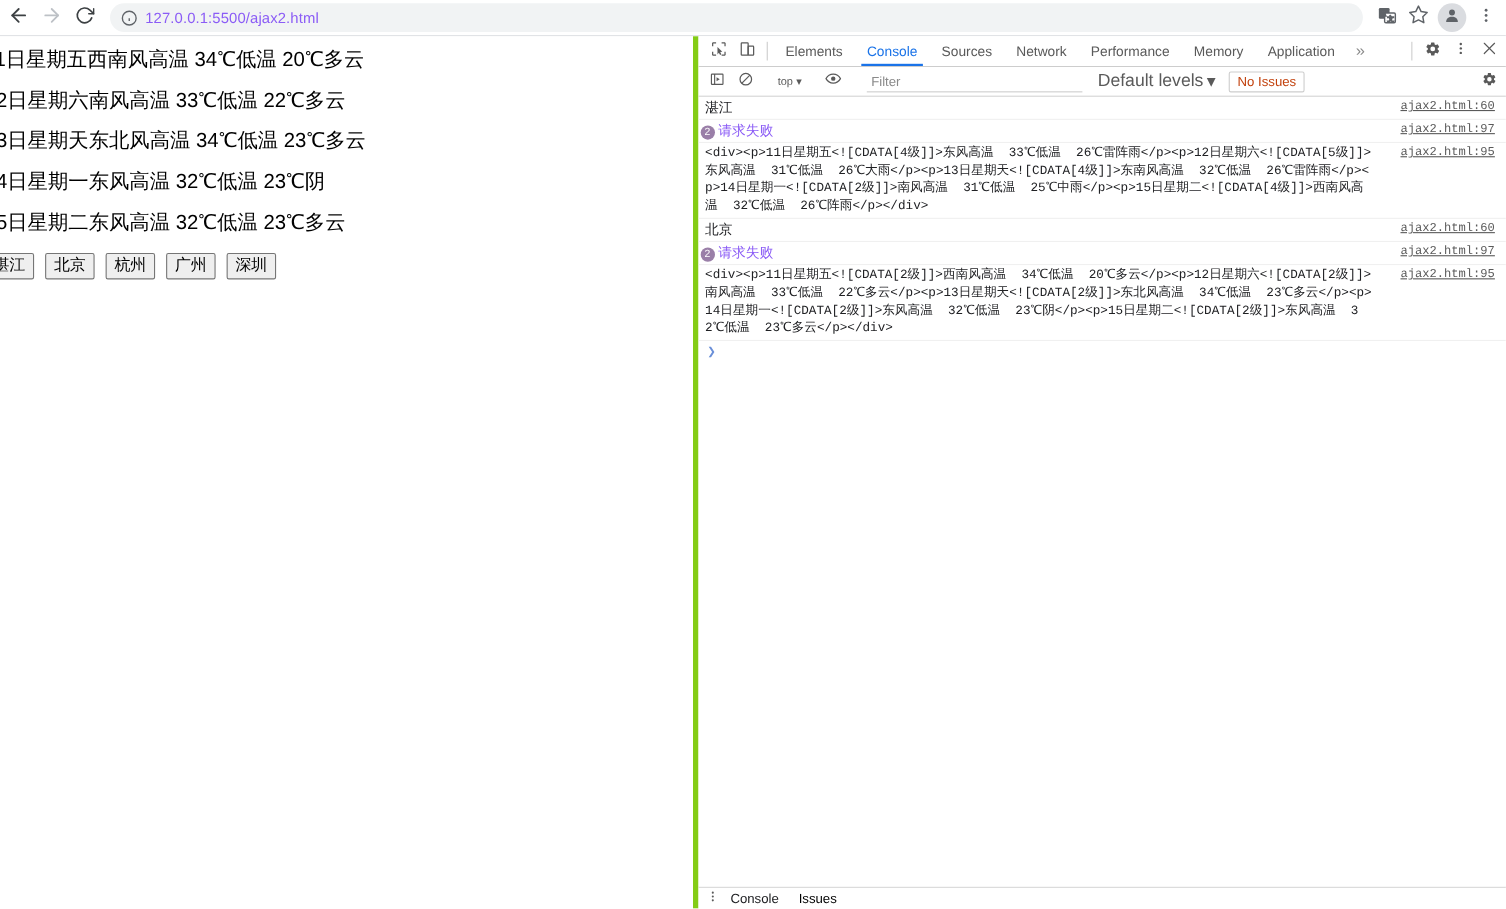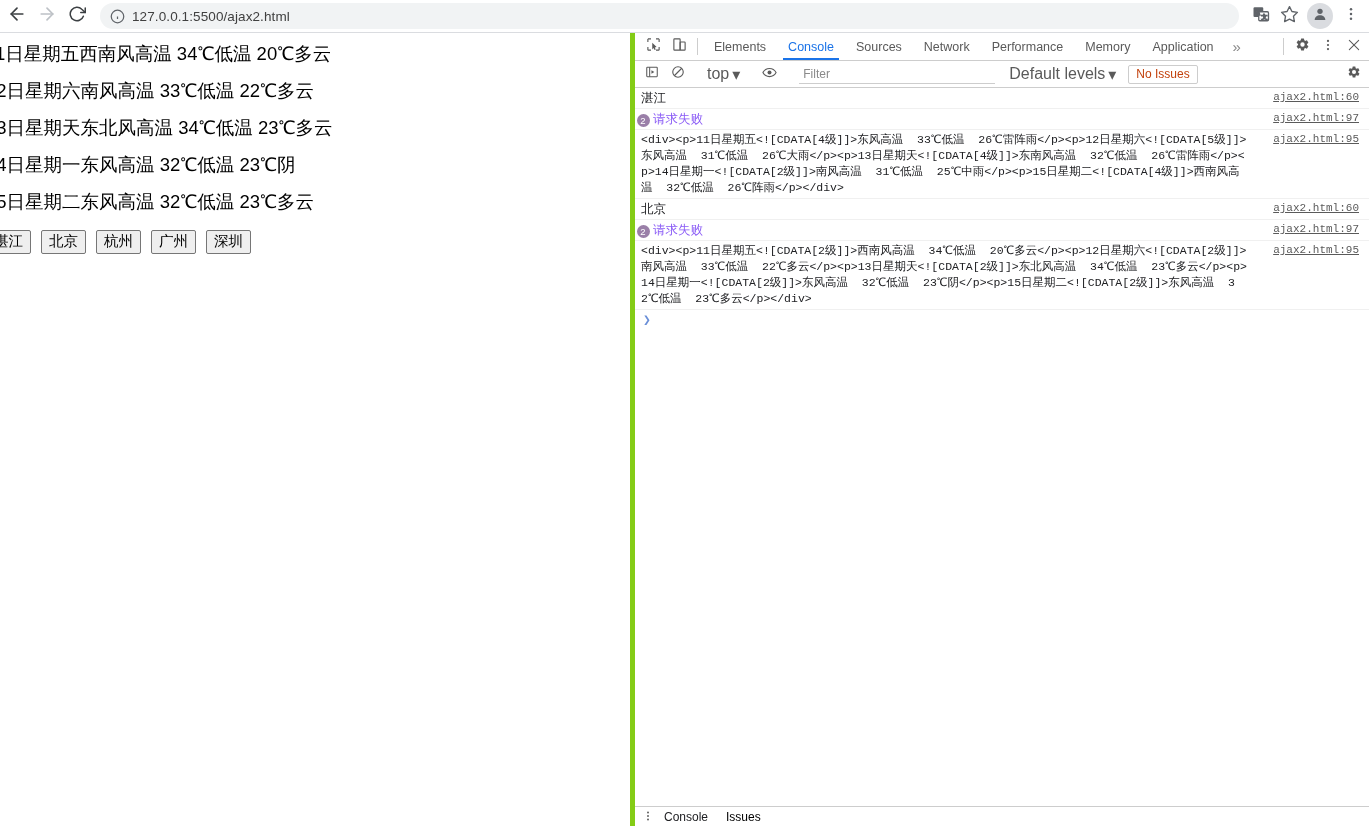--- a/index.html
+++ b/index.html
@@ -39,21 +39,21 @@
     min-width: 0;
   }
   .omnibox .info-icon {
     width: 18px; height: 18px; flex: none;
     display:flex; align-items:center; justify-content:center;
     color:#5f6368; margin-right:6px;
   }
   .omnibox .url-text {
     font-family: "Liberation Sans", sans-serif;
     font-size: 13.5px;
-    color: #404040;
+    color: #8b5cf6;
     white-space: nowrap; overflow: hidden;
     letter-spacing: 0.1px;
   }
   .toolbar-right { display:flex; align-items:center; flex:none; padding-right:4px; }
   .tb-icon {
     width: 28px; height: 28px; flex:none;
     display:flex; align-items:center; justify-content:center;
     color:#5f6368;
   }
   .avatar-wrap {
@@ -151,21 +151,21 @@
 
   .dt-consolebar {
     height: 27px; flex:none;
     display:flex; align-items:center;
     border-bottom:1px solid #cdcdcd;
     background:#ffffff;
     padding-left: 4px;
   }
   .ctx-select {
     display:flex; align-items:center; gap:3px;
-    font-size: 16px; color:#5a5a5a;
+    font-size: 10px; color:#5a5a5a;
     padding: 0 5px; height:19px;
     cursor: default;
   }
   .filter-input {
     width: 196px; height: 19px;
     border: none;
     border-bottom: 1px solid #cdcdcd;
     outline: none;
     font-family: "Liberation Sans", sans-serif;
     font-size: 12px;

